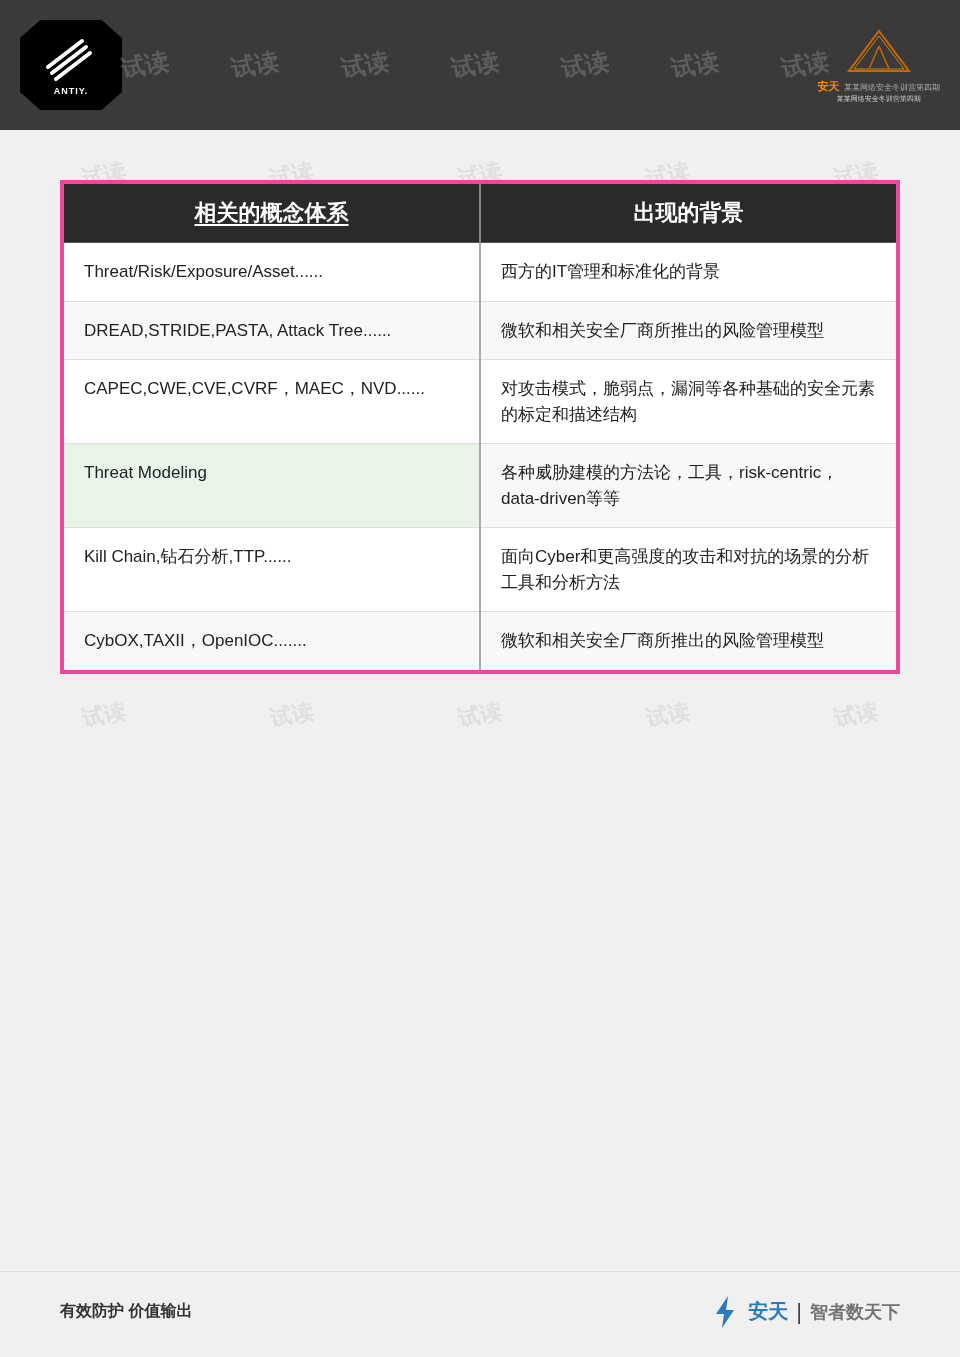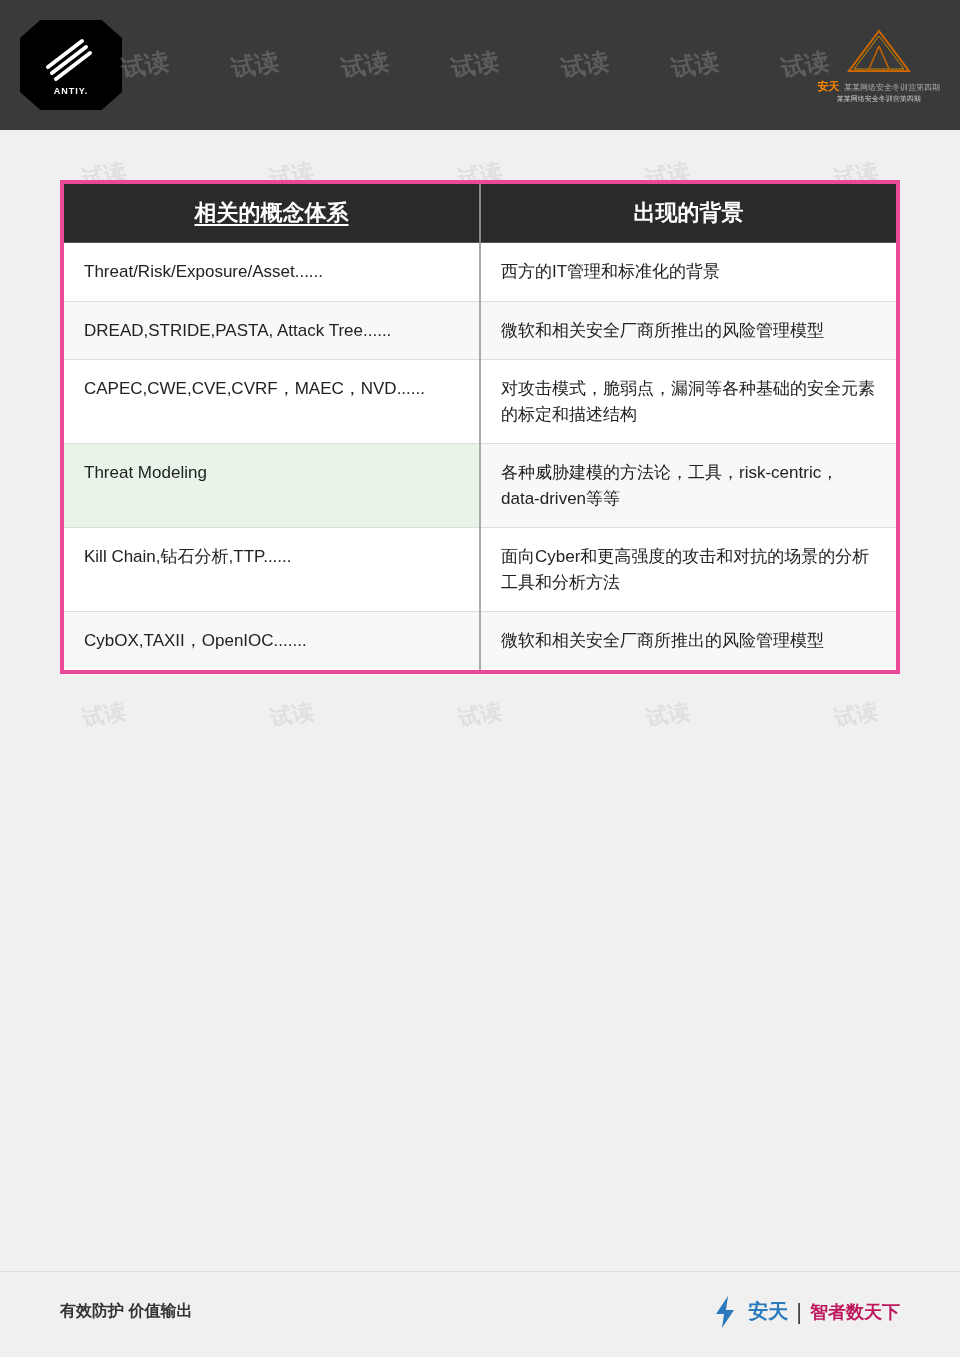--- a/index.html
+++ b/index.html
@@ -167,21 +167,21 @@
       color: #2a7abd;
     }
 
     .footer-brand-divider {
       font-size: 22px;
       color: #444;
     }
 
     .footer-brand-sub {
       font-size: 18px;
-      color: #be185d;
+      color: #737373;
       font-weight: bold;
     }
 
     
     .header-watermarks {
       position: absolute;
       top: 0; left: 90px; right: 100px; bottom: 0;
       display: flex;
       align-items: center;
       justify-content: space-around;

